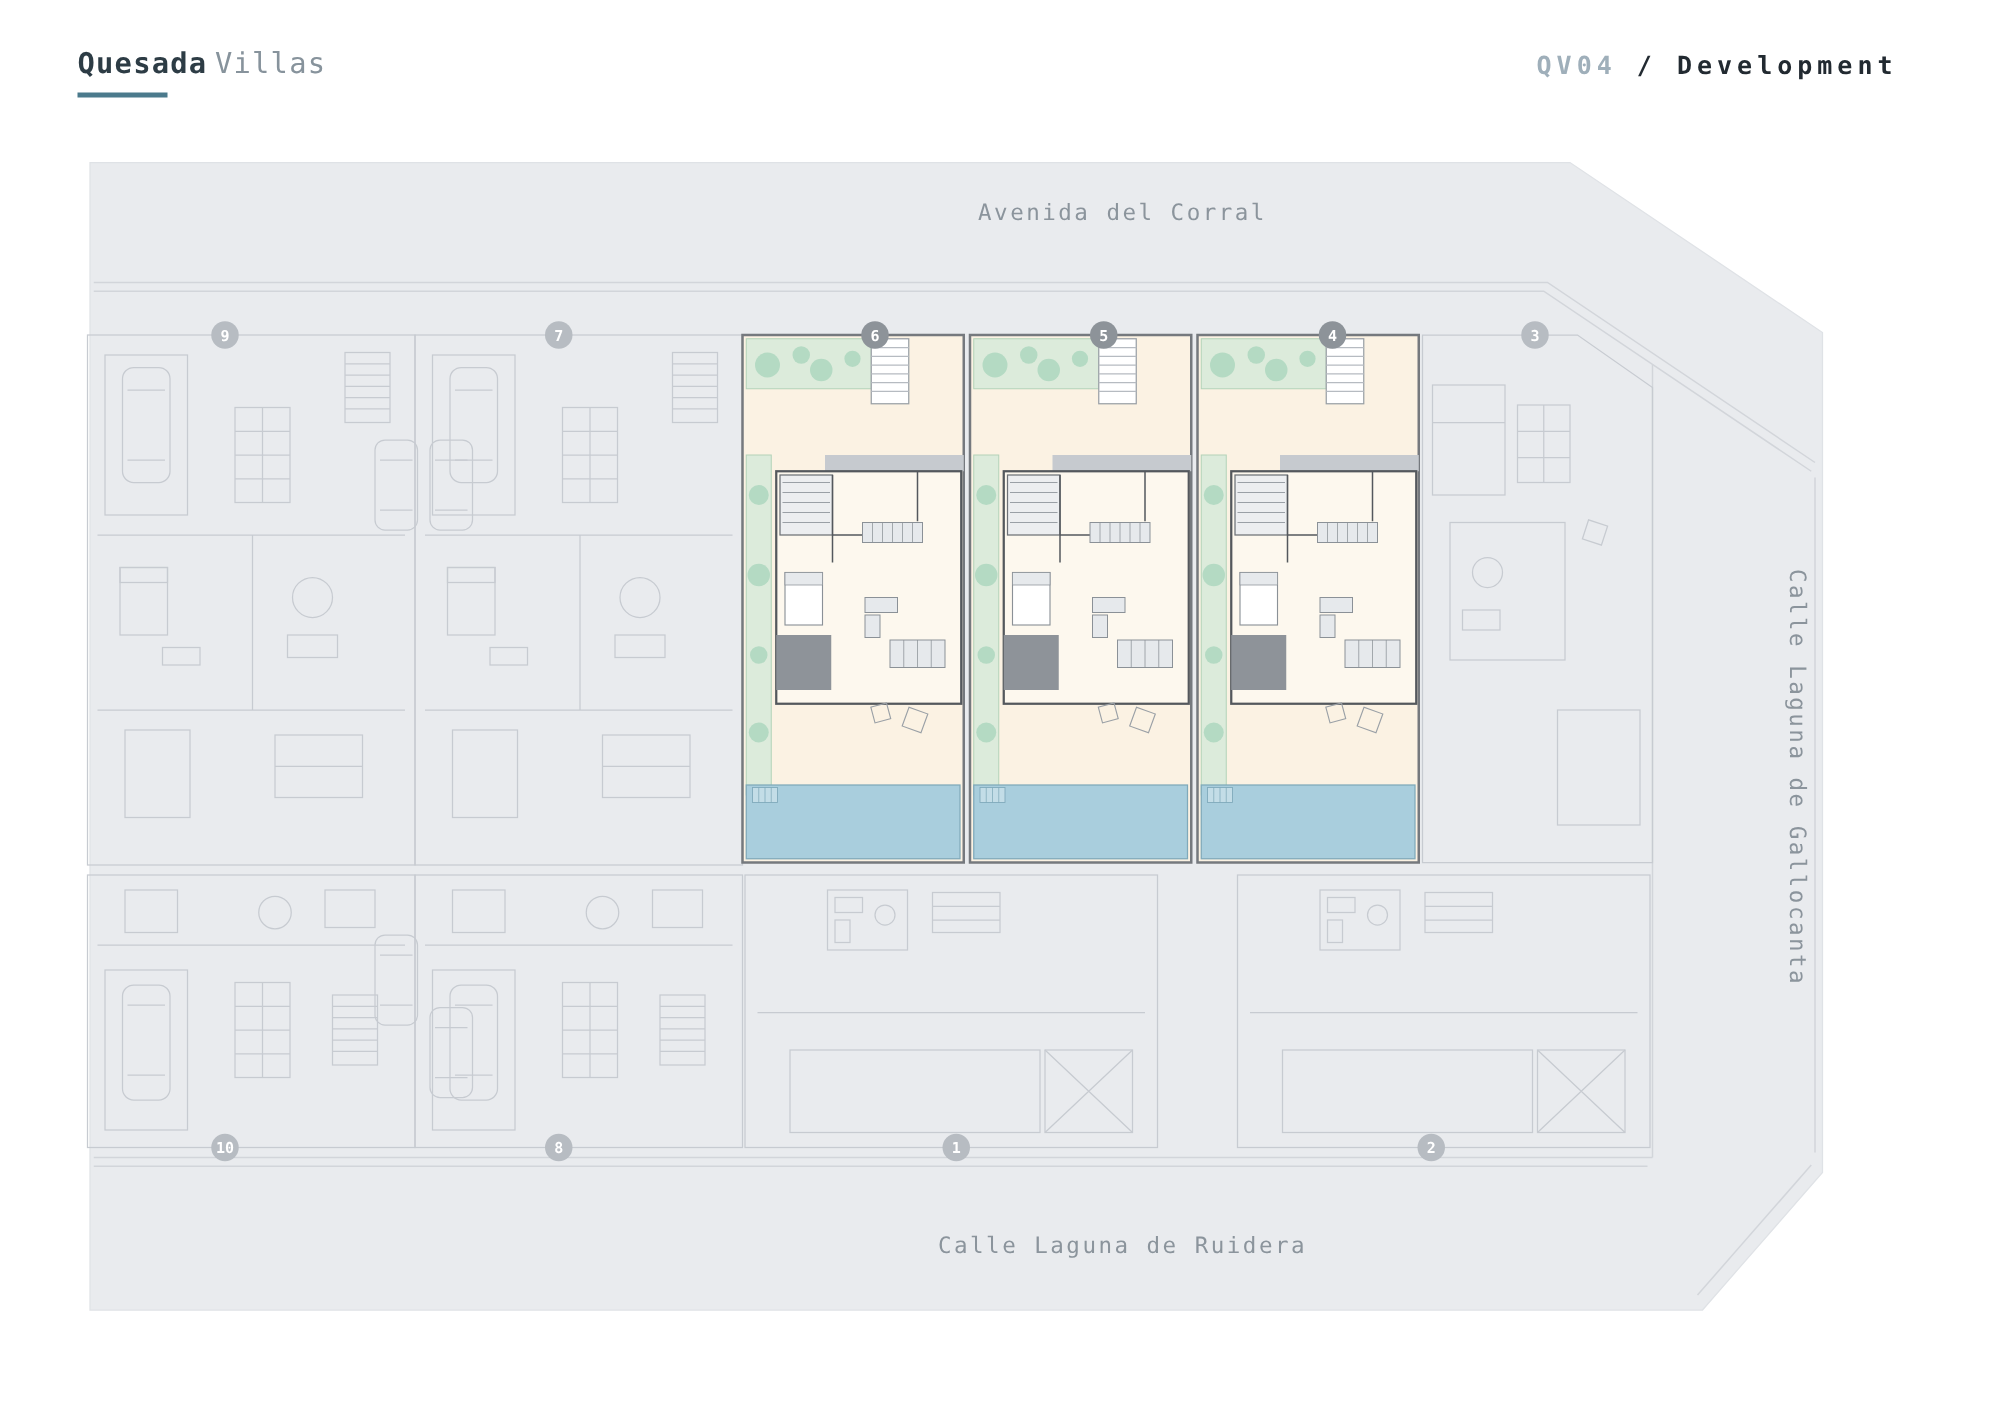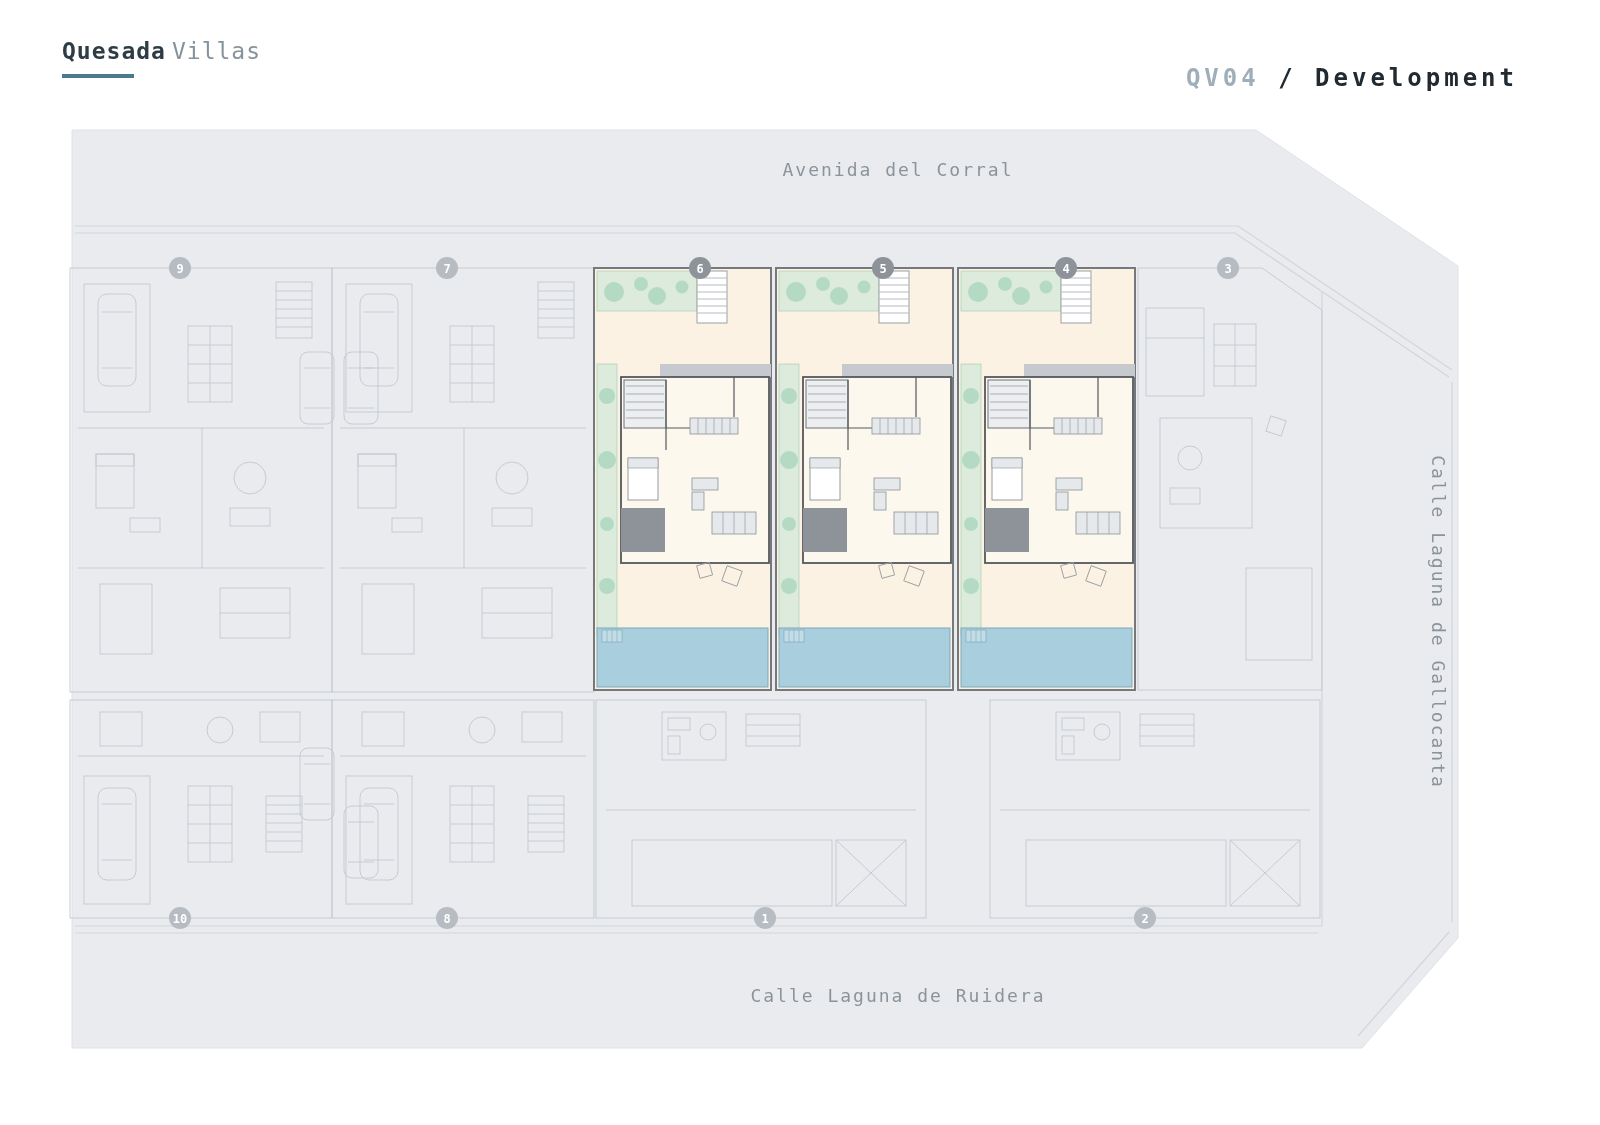--- a/index.html
+++ b/index.html
@@ -4,21 +4,21 @@
 <style>
   html,body{margin:0;padding:0;background:#ffffff;}
   .page{position:relative;width:1600px;height:1125px;background:#fff;overflow:hidden;
         font-family:"DejaVu Sans Mono",monospace;}
   .hdr{position:absolute;top:40px;left:62px;right:82px;display:flex;
        justify-content:space-between;align-items:flex-start;z-index:2;}
   .brand{font-size:23px;letter-spacing:1px;line-height:1;}
   .brand .p{font-weight:bold;color:#2d3c45;}
   .brand .s{font-weight:normal;color:#87939c;margin-left:6px;}
   .underline{width:72px;height:4px;background:#4b7a8c;margin-top:11px;}
-  .project{font-size:24px;font-weight:bold;letter-spacing:4px;margin-top:24px;white-space:nowrap;}
+  .project{font-size:20px;font-weight:bold;letter-spacing:4px;margin-top:0;white-space:nowrap;}
   .project .code{color:#9fafba;}
   .project .rest{color:#222a31;}
   svg{position:absolute;left:0;top:0;}
   .street{font-family:"DejaVu Sans Mono",monospace;font-size:18px;letter-spacing:2px;
           fill:#8b949c;text-anchor:middle;}
   .badge-num{font-family:"DejaVu Sans Mono",monospace;font-size:12px;font-weight:bold;
              fill:#ffffff;text-anchor:middle;}
 </style>
 </head>
 <body>

